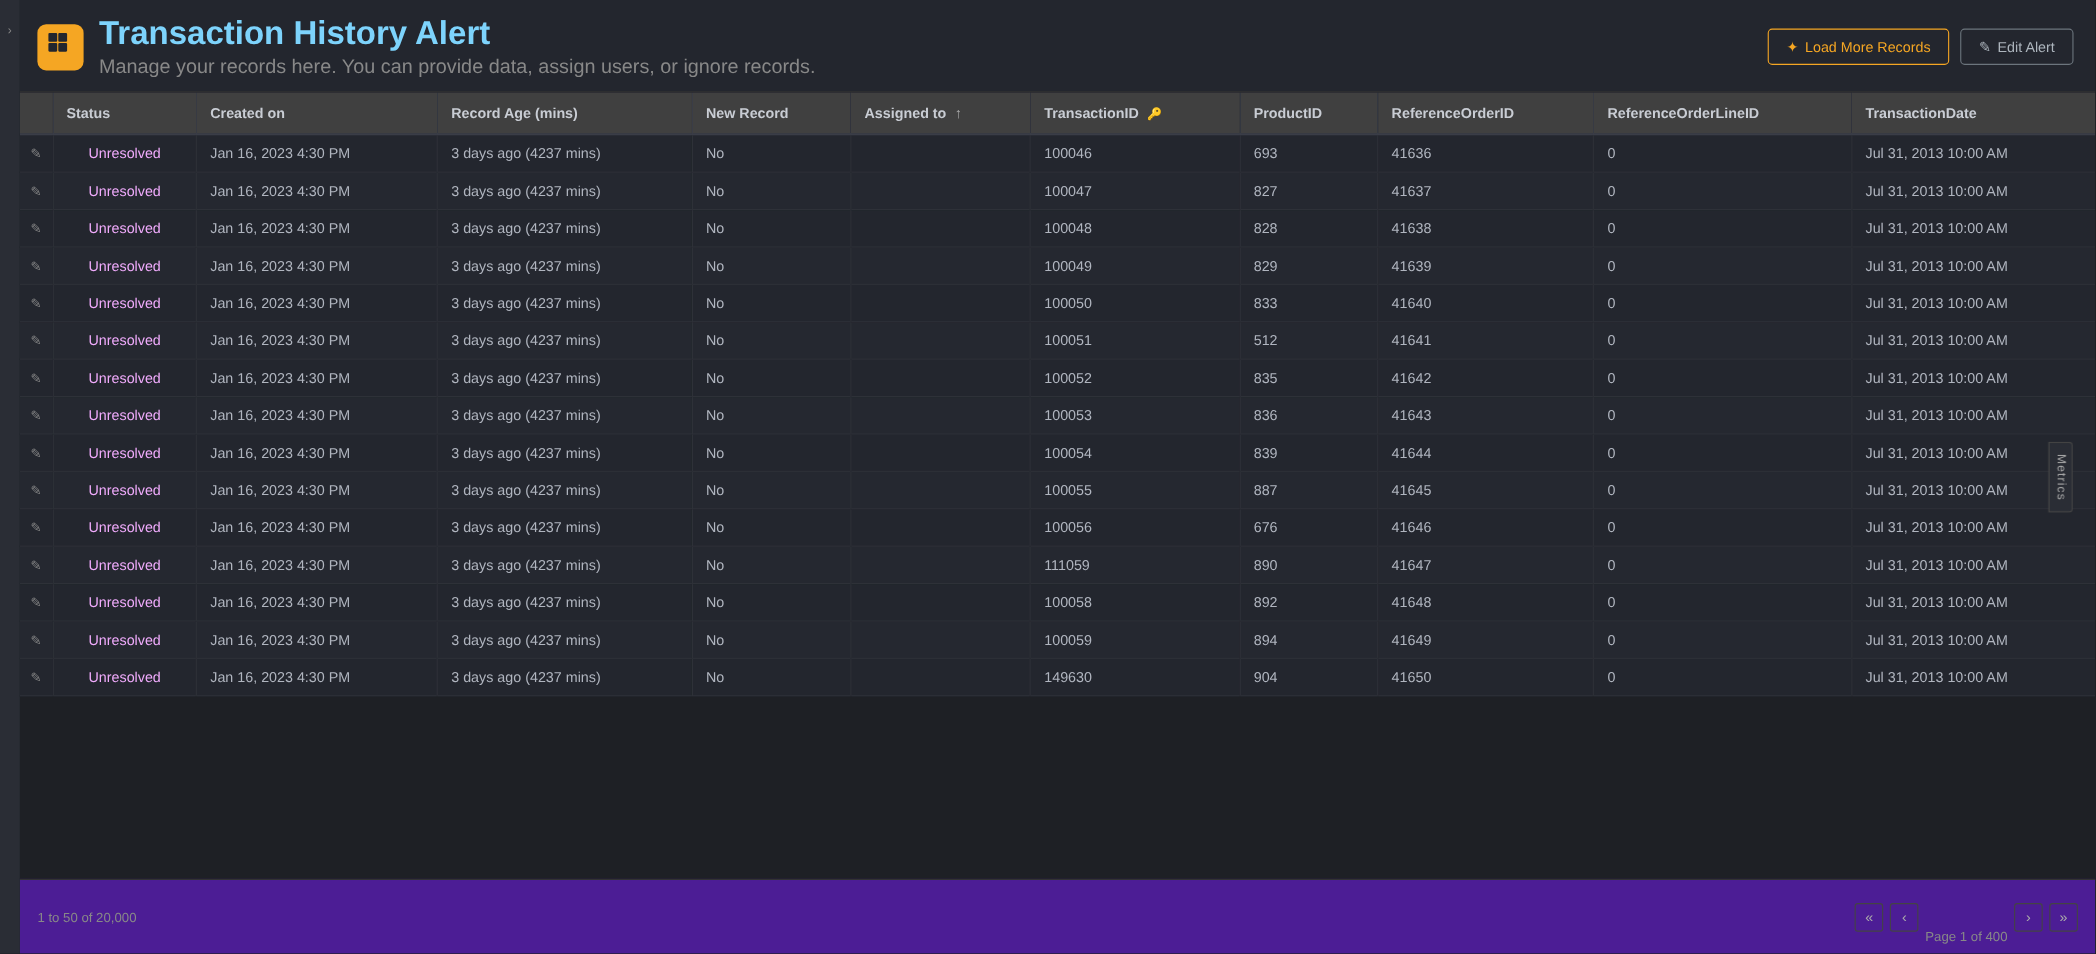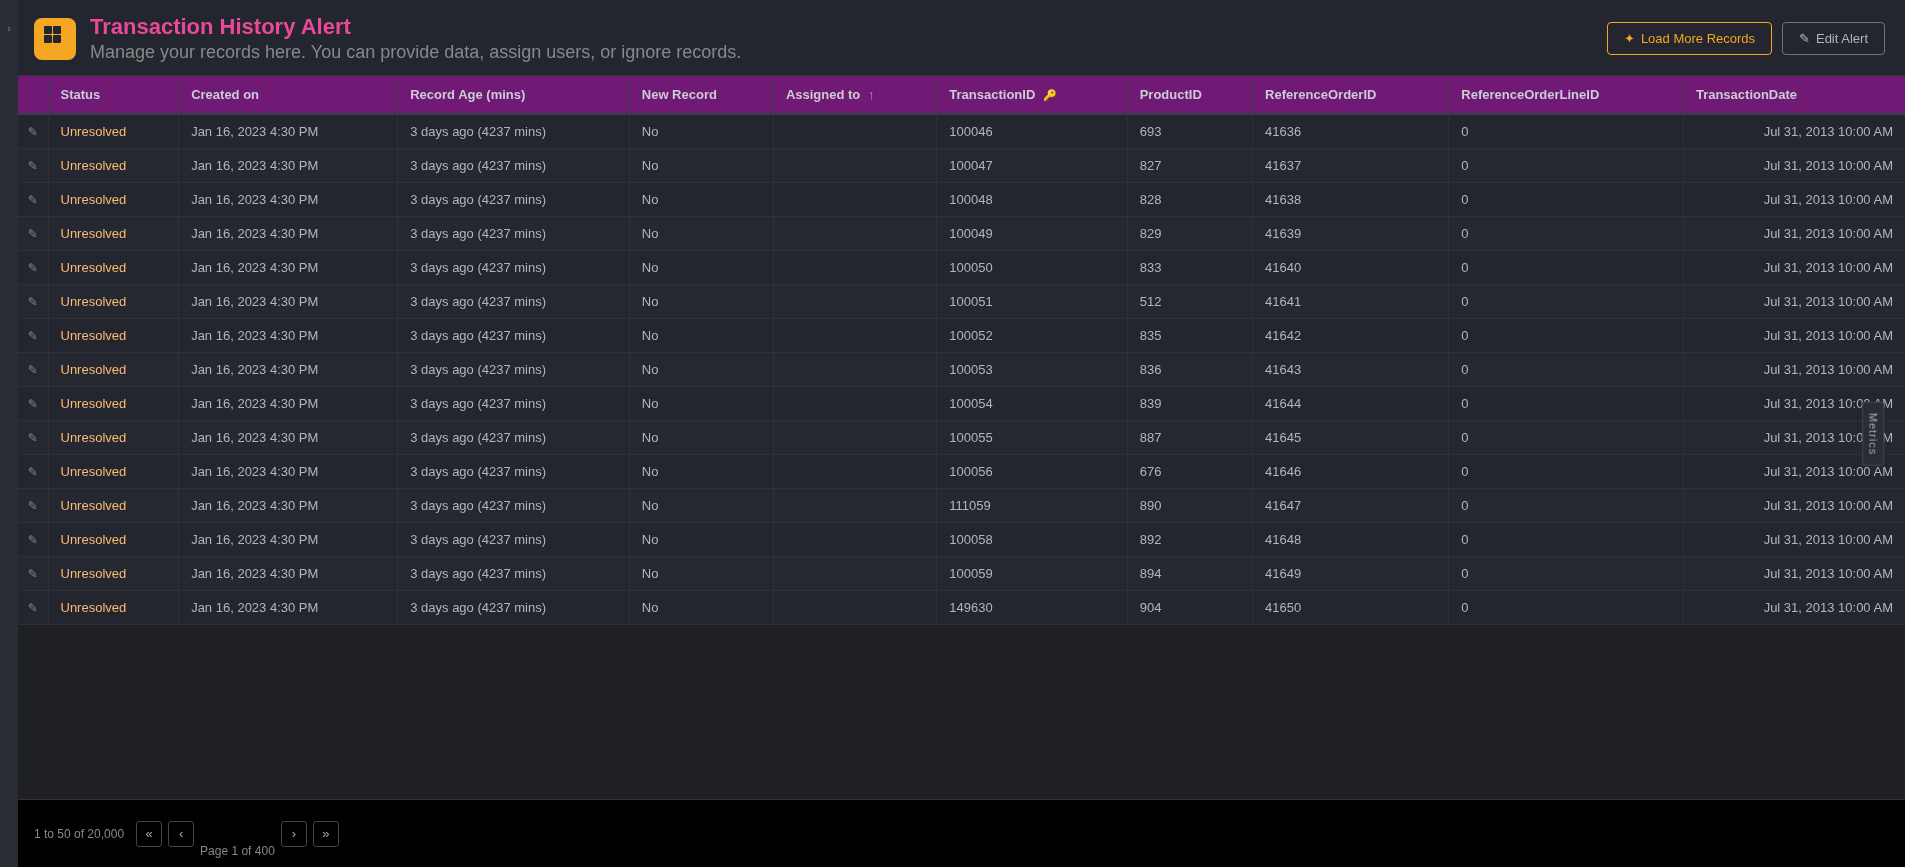--- a/index.html
+++ b/index.html
@@ -54,23 +54,23 @@
       display: flex;
       align-items: center;
       justify-content: center;
     }
     .grid-icon svg {
       width: 26px;
       height: 26px;
     }
     .header-title-block {}
     .header-title {
-      font-size: 22px;
+      font-size: 30px;
       font-weight: 600;
-      color: #ec4899;
+      color: #7dd3fc;
     }
     .header-subtitle {
       font-size: 18px;
       color: #888;
       margin-top: 2px;
     }
     .header-buttons {
       display: flex;
       gap: 10px;
     }
@@ -114,21 +114,21 @@
     thead th {
       padding: 11px 12px;
       text-align: left;
       font-weight: 600;
       color: #c9cdd4;
       font-size: 13px;
       white-space: nowrap;
       border-right: 1px solid #3a3d47;
       position: sticky;
       top: 0;
-      background: #701a75;
+      background: #404040;
       z-index: 2;
     }
     thead th:first-child { width: 30px; padding: 11px 8px; }
     thead th:last-child { border-right: none; }
 
     tbody tr {
       border-bottom: 1px solid #2e3138;
       background: #23262e;
     }
     tbody tr:nth-child(even) { background: #252830; }
@@ -137,51 +137,52 @@
       padding: 9px 12px;
       color: #b0b5bf;
       white-space: nowrap;
       border-right: 1px solid #2e3138;
     }
     tbody td:first-child {
       width: 30px;
       padding: 9px 8px;
       text-align: center;
     }
-    tbody td:last-child { border-right: none; text-align: right; }
+    tbody td:last-child { border-right: none; }
 
     .edit-icon {
       color: #888;
       cursor: pointer;
       font-size: 12px;
     }
 
     .status-unresolved {
-      color: #fdba74;
+      color: #f0abfc;
+      text-align: center;
     }
 
     .sort-icon {
       display: inline-block;
       margin-left: 4px;
       color: #aaa;
     }
     .key-icon {
       display: inline-block;
       margin-left: 4px;
       font-size: 11px;
     }
 
     
     .footer {
-      background: #000000;
+      background: #4c1d95;
       border-top: 1px solid #333;
       padding: 9px 16px;
       display: flex;
       align-items: center;
-      justify-content: flex-start;
+      justify-content: space-between;
       gap: 12px;
       flex-shrink: 0;
     }
     .pagination-info {
       color: #888;
       font-size: 12px;
     }
     .pagination-controls {
       display: flex;
       align-items: center;

